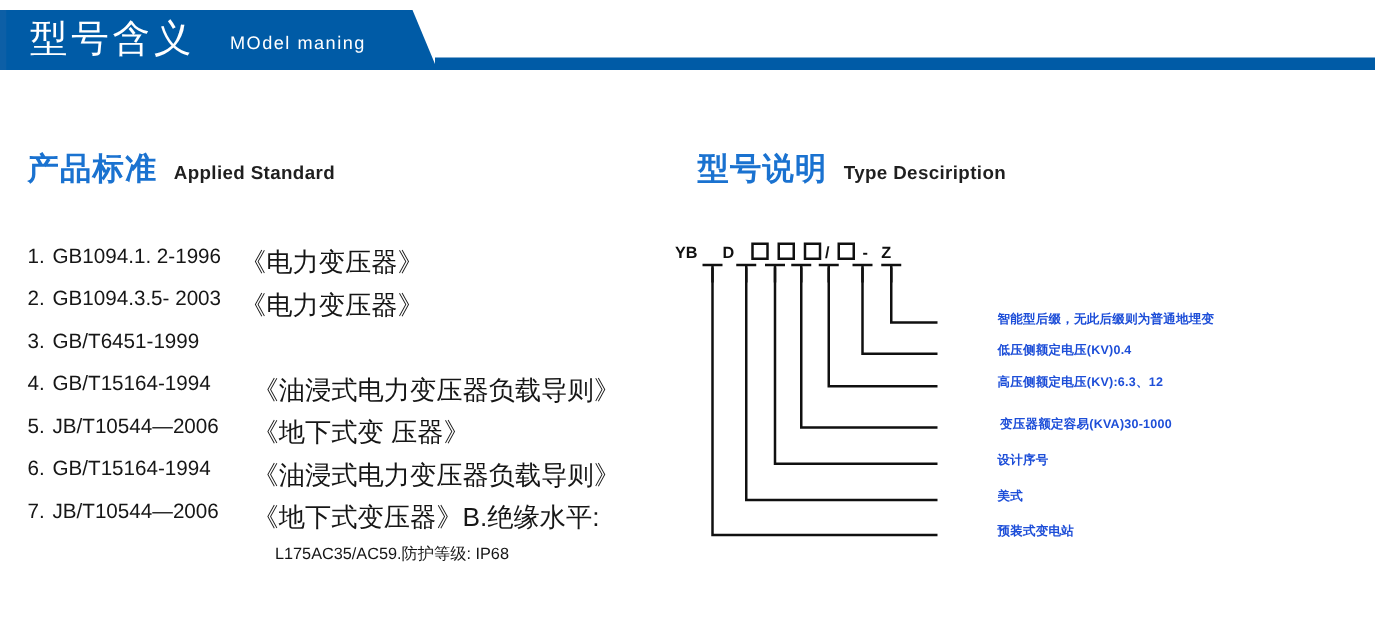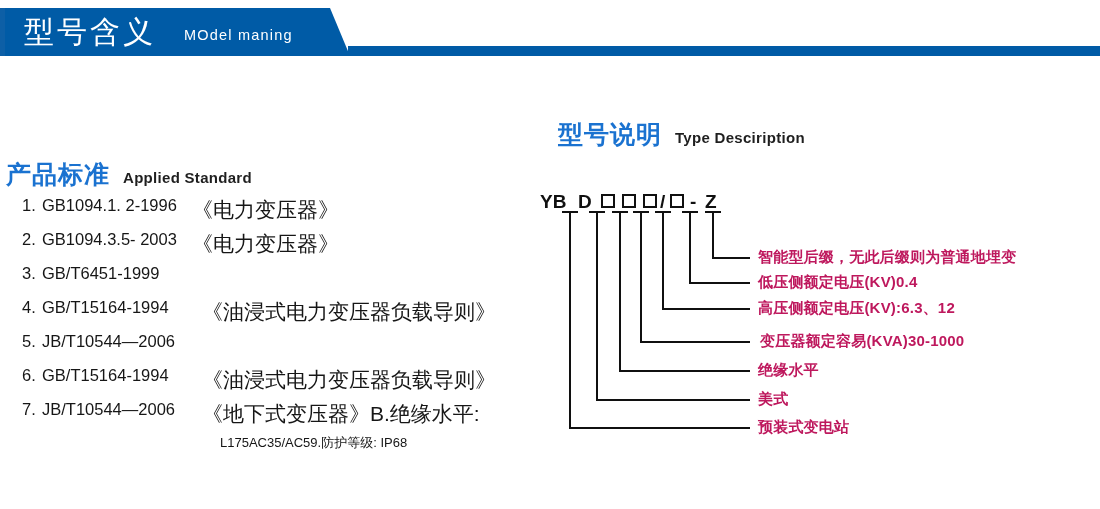--- a/index.html
+++ b/index.html
@@ -84,21 +84,21 @@
     vertical-align: baseline;
   }
   .sh-en {
     font-size: 15px;
     font-weight: 600;
     color: #1f1f1f;
     letter-spacing: 0.3px;
     margin-left: 13px;
     vertical-align: baseline;
   }
-  #head-standard { left: 6px; top: 118px; margin-top: 40px; }
+  #head-standard { left: 22px; top: 118px; }
   #head-type     { left: 558px; top: 118px; }
 
   
   #standards-list {
     position: absolute;
     left: 22px;
     top: 196px;
     width: 530px;
   }
   .std-row {
@@ -146,21 +146,21 @@
   #code-line {
     position: absolute;
     left: 0;
     top: 0;
     height: 28px;
     white-space: nowrap;
   }
   .code-tok {
     position: absolute;
     top: 0;
-    font-size: 19px;
+    font-size: 13px;
     font-weight: 700;
     color: #101010;
     line-height: 24px;
   }
   .code-box {
     position: absolute;
     top: 4px;
     width: 14px;
     height: 14px;
     border: 2px solid #101010;
@@ -171,25 +171,26 @@
     position: absolute;
     left: 0;
     top: 0;
     width: 560px;
     height: 260px;
     overflow: visible;
   }
 
   .type-label {
     position: absolute;
-    font-size: 15px;
+    font-size: 10px;
     font-weight: 700;
-    color: #be185d;
+    color: #1d4ed8;
     white-space: nowrap;
     letter-spacing: 0.2px;
+    margin-left: 40px;
   }
 </style>
 </head>
 <body>
 
 <div id="banner">
   <div id="banner-shape"></div>
   <div id="banner-strip"></div>
   <div id="banner-left-edge"></div>
   <div id="banner-title-cn">型号含义</div>
@@ -220,20 +221,21 @@
       <span class="std-code w-b">GB/T6451-1999</span>
     </div>
     <div class="std-row">
       <span class="std-num">4.</span>
       <span class="std-code w-b">GB/T15164-1994</span>
       <span class="std-title">《油浸式电力变压器负载导则》</span>
     </div>
     <div class="std-row">
       <span class="std-num">5.</span>
       <span class="std-code w-b">JB/T10544—2006</span>
+      <span class="std-title">《地下式变 压器》</span>
     </div>
     <div class="std-row">
       <span class="std-num">6.</span>
       <span class="std-code w-b">GB/T15164-1994</span>
       <span class="std-title">《油浸式电力变压器负载导则》</span>
     </div>
     <div class="std-row">
       <span class="std-num">7.</span>
       <span class="std-code w-b">JB/T10544—2006</span>
       <span class="std-title">《地下式变压器》B.绝缘水平:</span>
@@ -273,16 +275,16 @@
       <path d="M 123 24 L 123 119 L 210 119" fill="none" stroke="#101010" stroke-width="2"></path>
       <path d="M 101 24 L 101 152 L 210 152" fill="none" stroke="#101010" stroke-width="2"></path>
       <path d="M 80 24 L 80 181 L 210 181" fill="none" stroke="#101010" stroke-width="2"></path>
       <path d="M 57 24 L 57 210 L 210 210" fill="none" stroke="#101010" stroke-width="2"></path>
       <path d="M 30 24 L 30 238 L 210 238" fill="none" stroke="#101010" stroke-width="2"></path>
     </svg>
 <div class="type-label" style="left: 218px; top: 58px;">智能型后缀，无此后缀则为普通地埋变</div>
     <div class="type-label" style="left: 218px; top: 83px; text-align: right;">低压侧额定电压(KV)0.4</div>
     <div class="type-label" style="left: 218px; top: 109px;">高压侧额定电压(KV):6.3、12</div>
     <div class="type-label" style="left: 220px; top: 142px; text-align: right;">变压器额定容易(KVA)30-1000</div>
-    <div class="type-label" style="left: 218px; top: 171px;">绝缘水平</div>
+    <div class="type-label" style="left: 218px; top: 171px;">设计序号</div>
     <div class="type-label" style="left: 218px; top: 200px;">美式</div>
     <div class="type-label" style="left: 218px; top: 228px; text-align: right;">预装式变电站</div>
   </div>
 
 </body></html>

